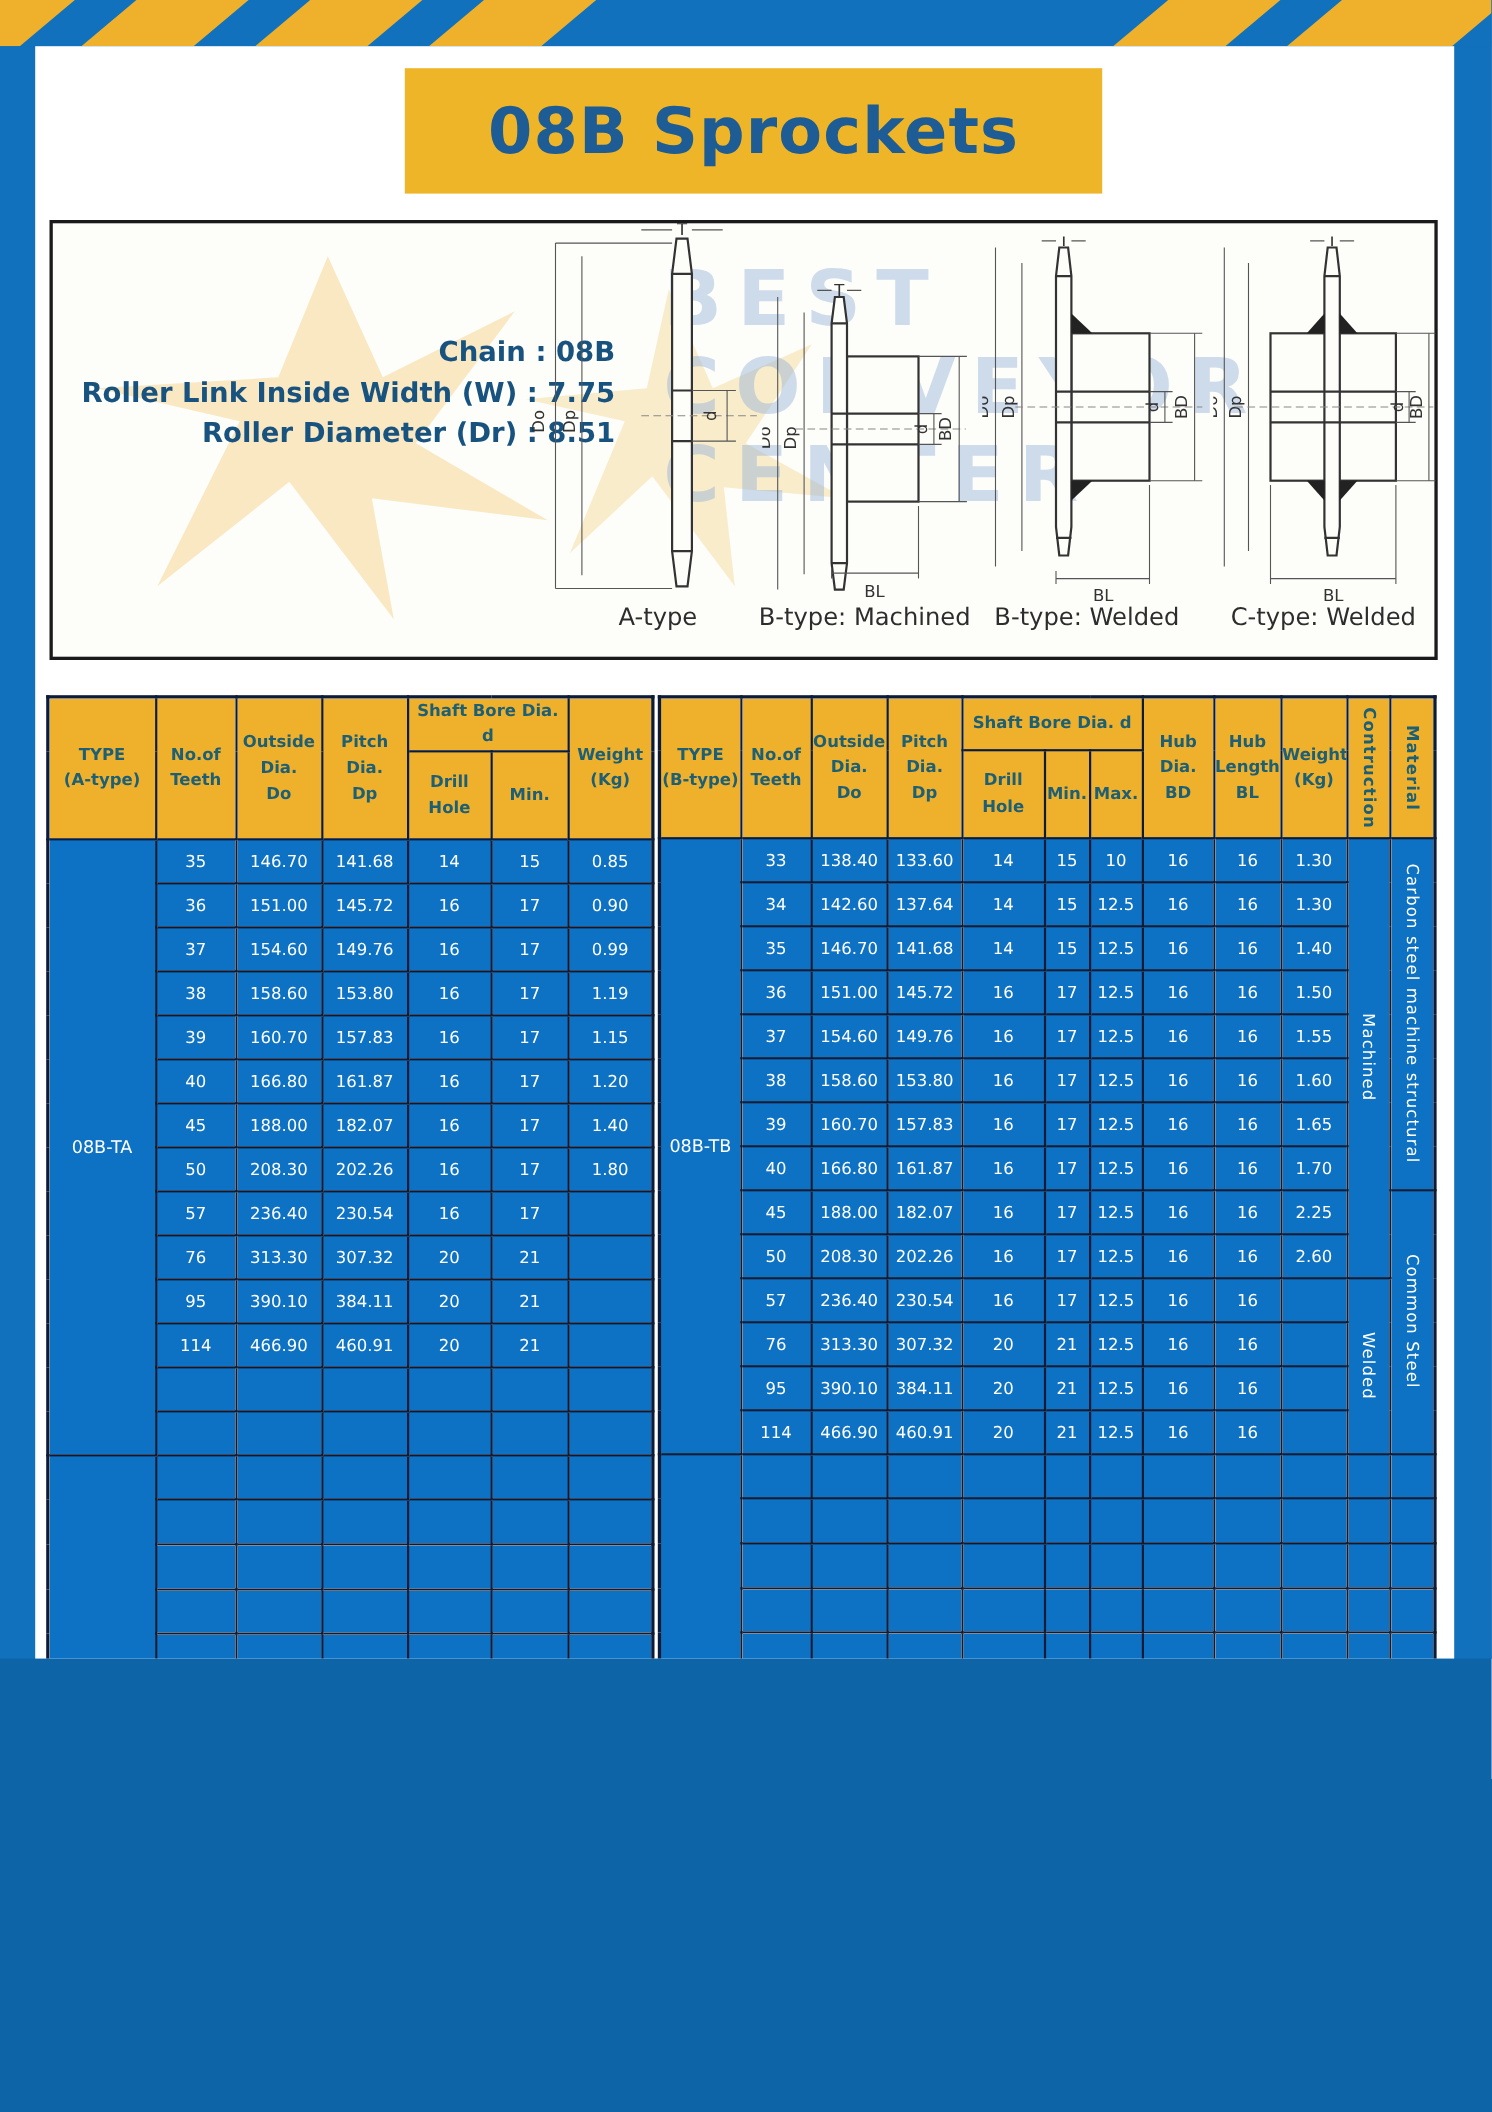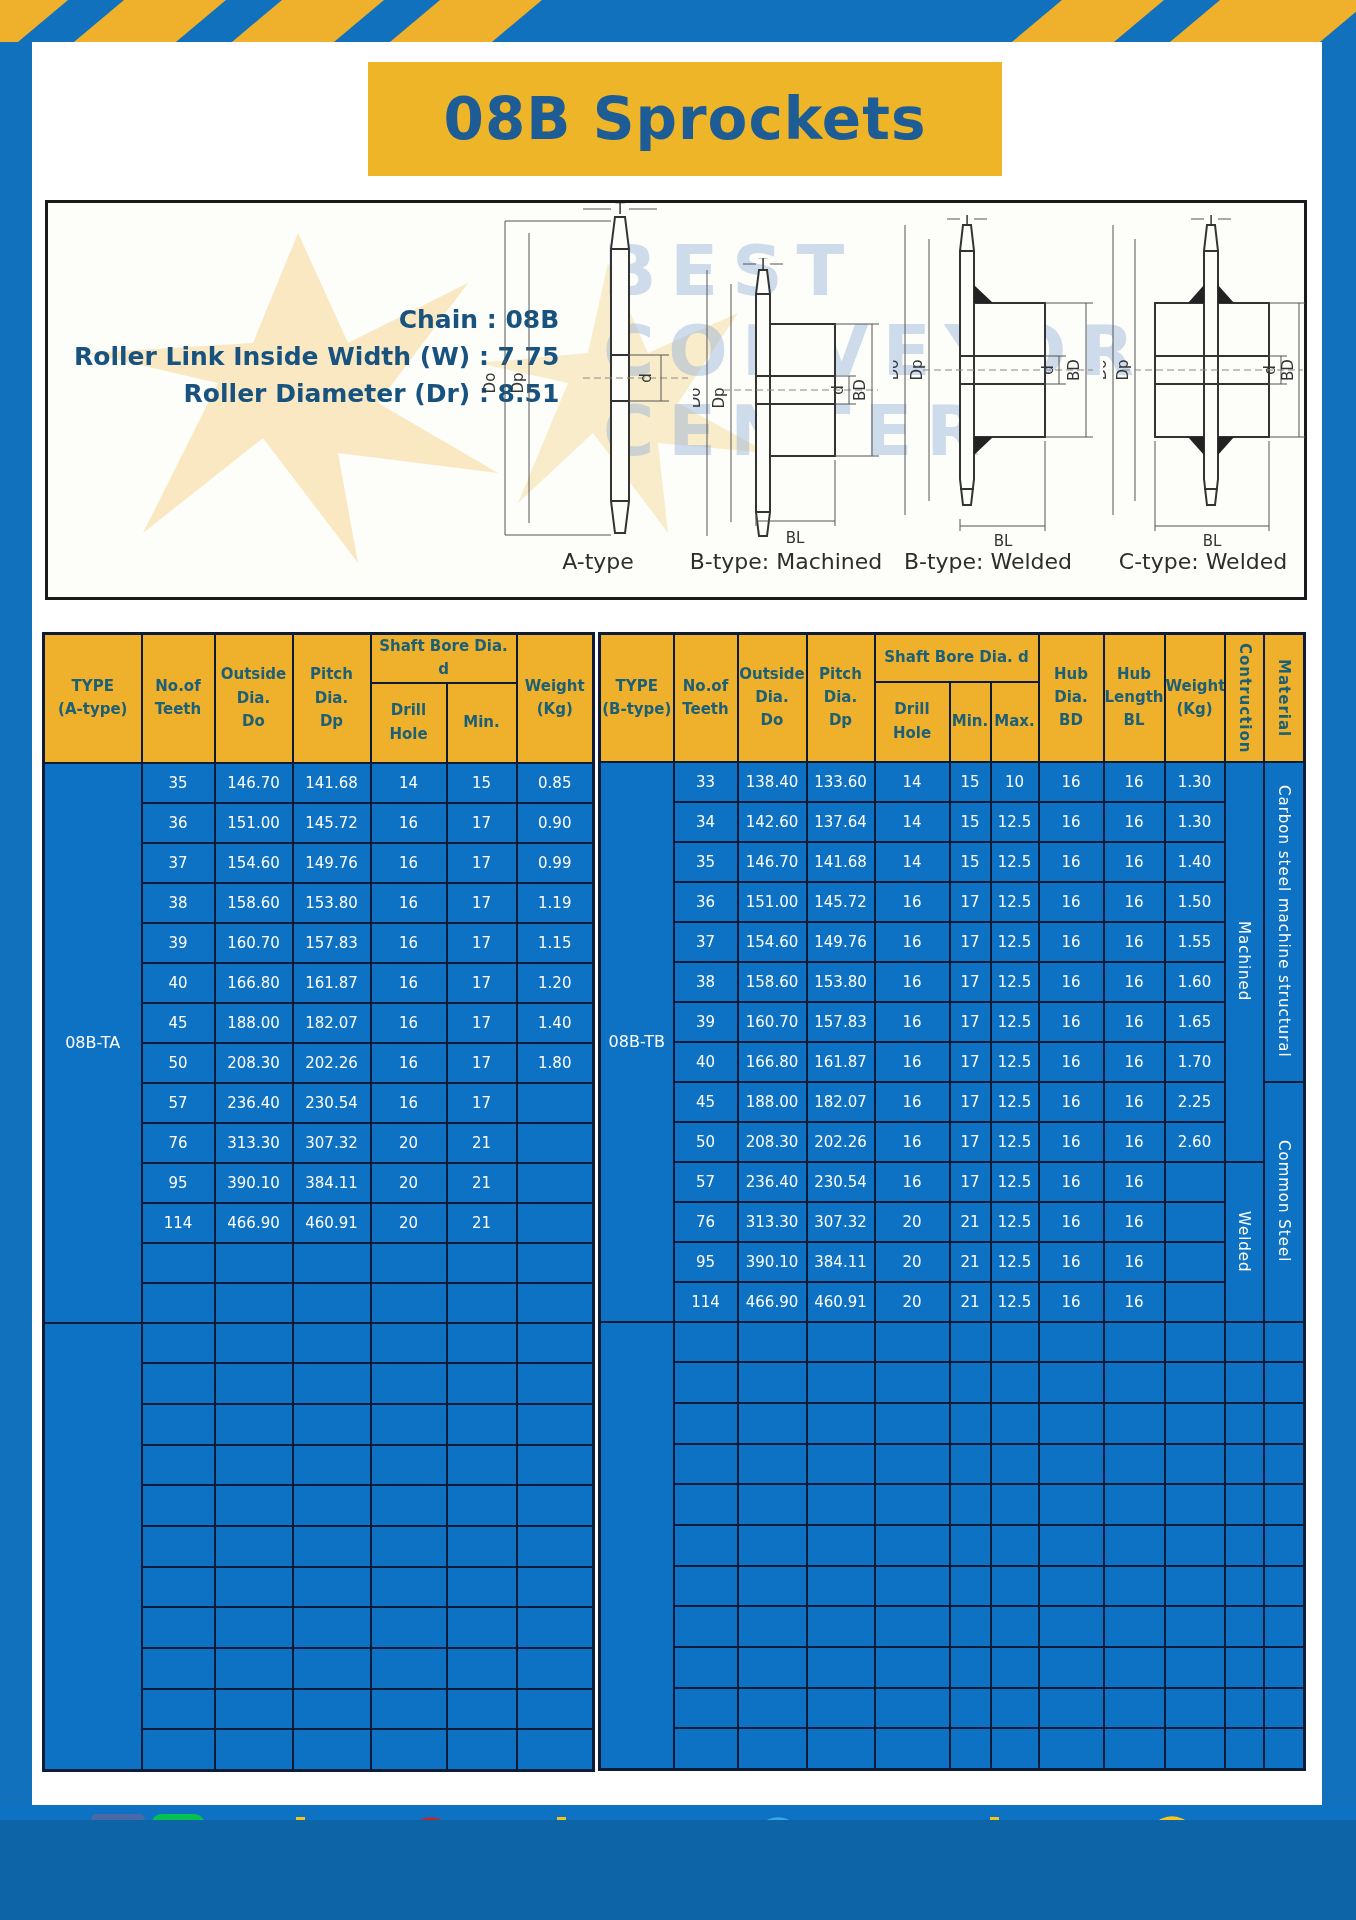--- a/index.html
+++ b/index.html
@@ -1,16 +1,16 @@
 <!DOCTYPE html>
 <html><head>
 <meta charset="utf-8">
 <style>
   html,body{margin:0;padding:0;background:#0d65a8;}
-  #page{position:relative;width:1356px;height:1820px;background:#1171bd;font-family:"DejaVu Sans",sans-serif;overflow:hidden;}
+  #page{position:relative;width:1356px;height:1508px;background:#1171bd;font-family:"DejaVu Sans",sans-serif;overflow:hidden;}
   .white-area{position:absolute;left:32px;top:42px;width:1290px;height:1763px;background:#ffffff;}
 
   
   .topbar{position:absolute;left:0;top:0;width:1356px;height:42px;background:#1171bd;overflow:hidden;}
   .stripe{position:absolute;top:0;height:42px;width:102px;background:#efb02c;transform:skewX(-50deg);transform-origin:50% 0;}
 
   
   .title-banner{position:absolute;left:368px;top:62px;width:634px;height:114px;background:#eeb528;display:flex;align-items:center;justify-content:center;}
   .title{font-size:58px;font-weight:bold;color:#1d5c94;letter-spacing:1px;}
 

